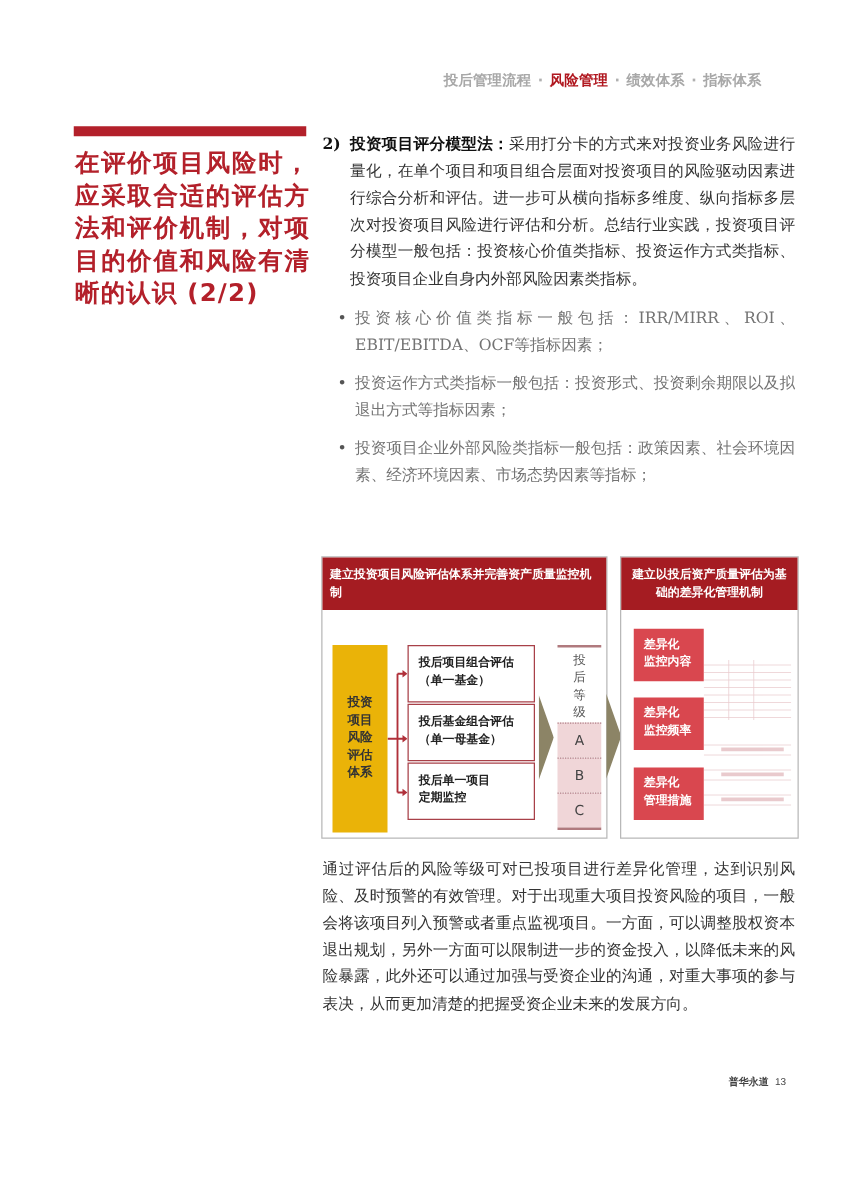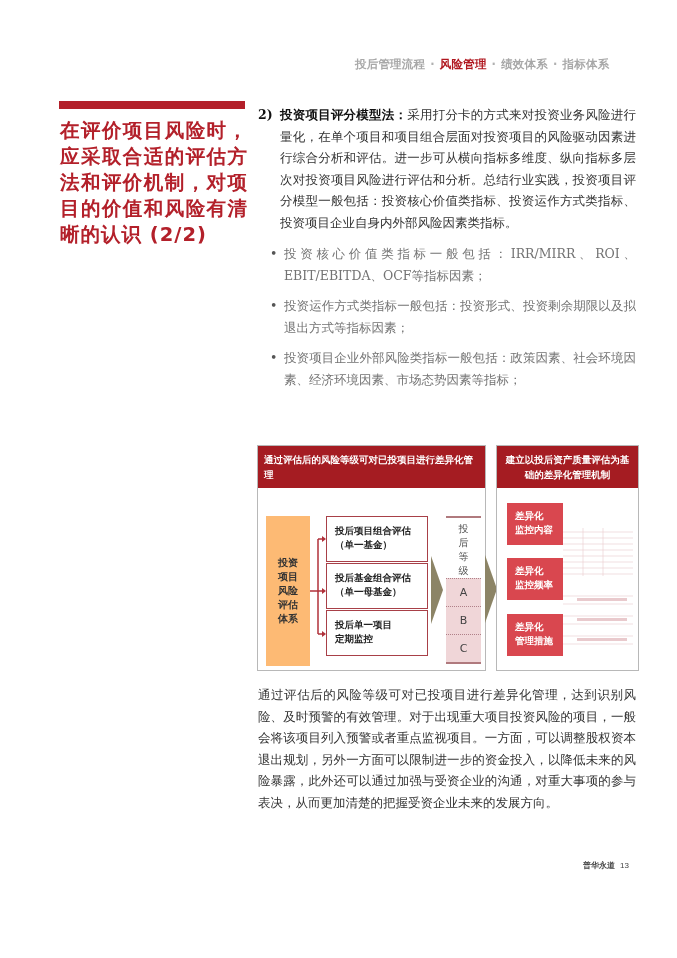--- a/index.html
+++ b/index.html
@@ -60,21 +60,21 @@
   }
   .panel-head {
     background: #a51c22; color: #fff;
     font-family: "DejaVu Sans", "Liberation Sans", sans-serif;
     font-size: 9.5px; font-weight: bold; line-height: 15px;
     padding: 6px 6px; height: 30px; box-sizing: content-box;
   }
   .panel-right .panel-head { text-align: center; }
   .sys-box {
     position: absolute; left: 8px; top: 70px; width: 44px; height: 150px;
-    background: #fdba74; display: flex; align-items: center; justify-content: center;
+    background: #eab308; display: flex; align-items: center; justify-content: center;
     font-family: "DejaVu Sans", "Liberation Sans", sans-serif;
     font-size: 10px; font-weight: bold; line-height: 14px; text-align: center; color: #333;
   }
   .connector {
     position: absolute; left: 52px; top: 70px; width: 16px; height: 150px;
   }
   .eval-box {
     position: absolute; left: 68px; width: 102px; height: 46px;
     border: 1.5px solid #a84048; background: #fff; box-sizing: border-box;
     font-family: Liberation Serif, serif;
@@ -145,21 +145,21 @@
   </div>
   <ul class="bullets">
     <li>投资核心价值类指标一般包括：IRR/MIRR、ROI、EBIT/EBITDA、OCF等指标因素；</li>
     <li>投资运作方式类指标一般包括：投资形式、投资剩余期限以及拟退出方式等指标因素；</li>
     <li>投资项目企业外部风险类指标一般包括：政策因素、社会环境因素、经济环境因素、市场态势因素等指标；</li>
   </ul>
 </div>
 
 <div class="diagram">
   <div class="panel-left">
-    <div class="panel-head">通过评估后的风险等级可对已投项目进行差异化管理</div>
+    <div class="panel-head">建立投资项目风险评估体系并完善资产质量监控机制</div>
     <div class="sys-box">
       <span style="white-space: pre-line;">投资
 项目
 风险
 评估
 体系</span>
     </div>
     <svg class="connector" viewBox="0 0 16 150">
       <line x1="0" y1="75" x2="8" y2="75" stroke="#b0303a" stroke-width="1.5"></line>
       <line x1="8" y1="23" x2="8" y2="118" stroke="#b0303a" stroke-width="1.5"></line>

